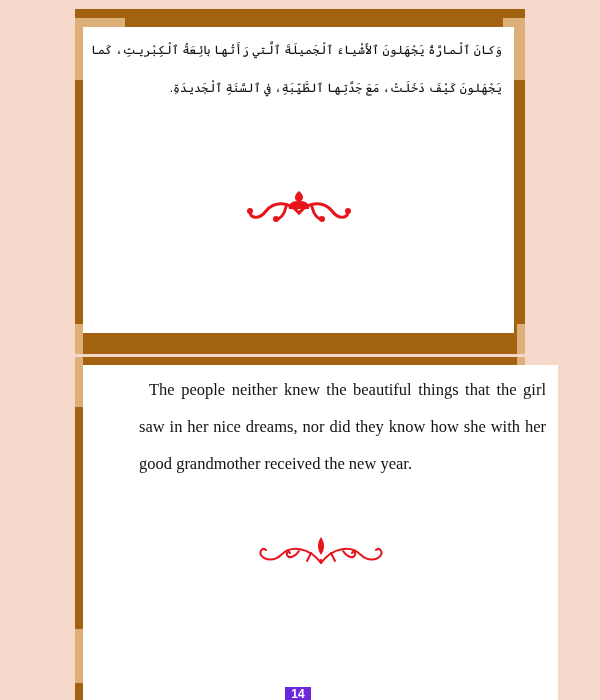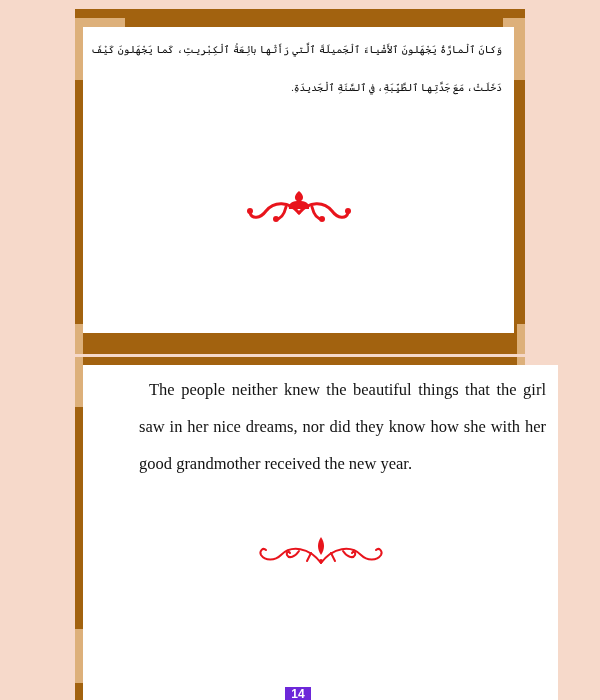--- a/index.html
+++ b/index.html
@@ -17,21 +17,21 @@
     .corner {
       position: absolute; background: #ddb07a;
     }
     .page {
       position: absolute; background: #ffffff;
     }
     .panel.top .page { left: 8px; top: 18px; width: 431px; height: 306px; }
     .panel.bottom .page { left: 8px; top: 8px; width: 431px; height: 340px; padding-left: 44px; }
     .arabic {
       direction: rtl; text-align: justify; text-align-last: right;
-      font-family: Liberation Serif, serif; font-size: 10px; color: #111;
+      font-family: Liberation Sans, sans-serif; font-size: 12px; color: #111;
       padding: 4px 12px 0 8px; line-height: 38px;
     }
     .english {
       font-family: "Liberation Serif", serif; font-size: 16.5px; color: #111;
       text-align: justify; line-height: 37px;
       padding: 6px 12px 0 12px; text-indent: 10px;
     }
     .ornament { position: absolute; left: 50%; transform: translateX(-50%); }
     .page-number {
       position: absolute; left: 210px; bottom: 0; width: 26px; height: 13px;

